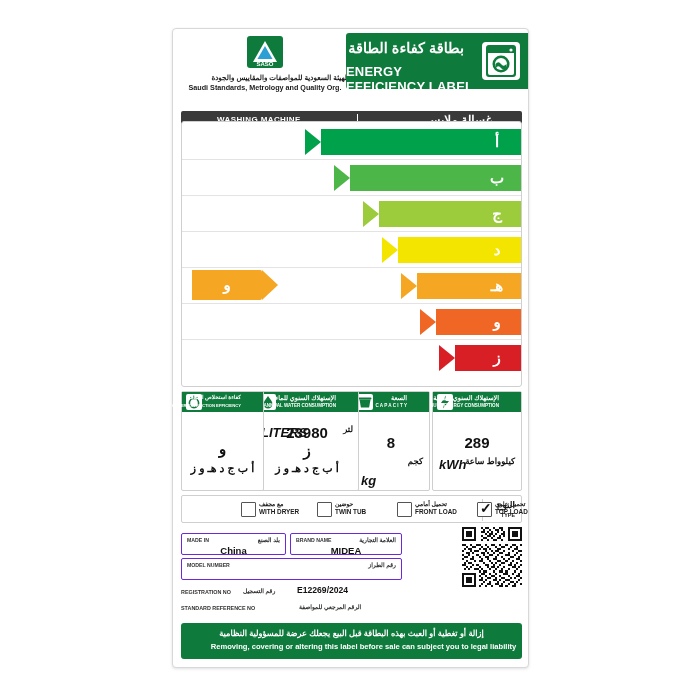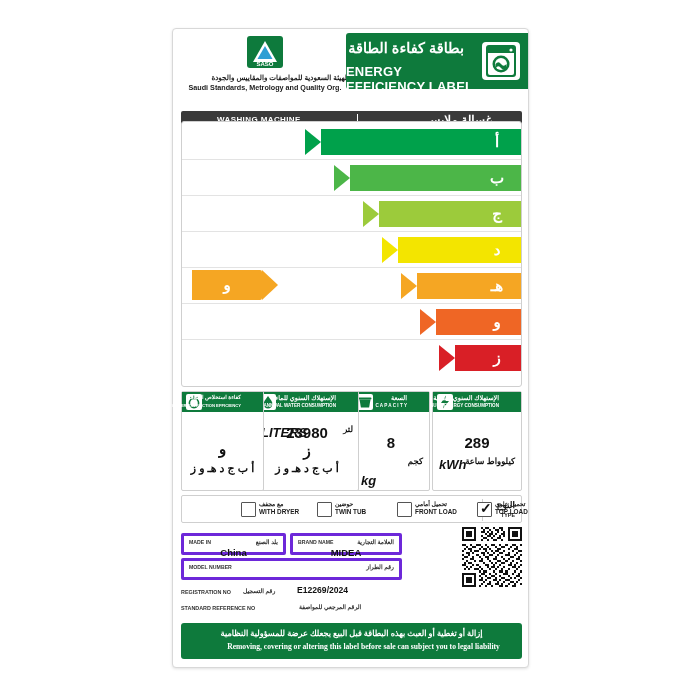--- a/index.html
+++ b/index.html
@@ -170,21 +170,21 @@
     position:absolute;left:18px;top:-1px;font-size:6px;font-weight:bold;direction:rtl;white-space:nowrap;
   }
   .opt-en{
     position:absolute;left:18px;top:7px;font-size:6.4px;font-weight:bold;white-space:nowrap;
   }
   
   .info{
     position:absolute;left:8px;top:498px;width:341px;height:90px;
   }
   .ibox{
-    position:absolute;border:3px solid #6d28d9;box-sizing:border-box;background:#fff;border-radius:2px;
+    position:absolute;border:1px solid #6d28d9;box-sizing:border-box;background:#fff;border-radius:2px;
   }
   .ibox .k-en{
     position:absolute;left:5px;top:3px;font-size:5.2px;font-weight:bold;color:#333;
   }
   .ibox .k-ar{
     position:absolute;right:5px;top:2px;font-size:6px;font-weight:bold;color:#333;direction:rtl;
   }
   .ibox .v{
     position:absolute;left:0;right:0;top:11px;text-align:center;font-size:9.5px;font-weight:bold;color:#111;
   }
@@ -199,21 +199,21 @@
   }
   .flat-ar{
     position:absolute;font-size:6px;font-weight:bold;color:#333;direction:rtl;
   }
   .flat-v{
     position:absolute;font-size:8.6px;font-weight:bold;color:#111;
   }
   
   .footer{
     position:absolute;left:8px;bottom:8px;width:341px;height:36px;
-    background:#0e7a3c;border-radius:3px;font-family:Liberation Serif, serif;
+    background:#0e7a3c;border-radius:3px;
   }
   .footer-ar{
     position:absolute;left:0;right:0;top:5px;text-align:center;
     font-size:8.2px;font-weight:bold;color:#fff;direction:rtl;
   }
   .footer-en{
     position:absolute;left:0;right:0;top:19px;text-align:center;
     font-size:7.6px;font-weight:bold;color:#fff;padding-left:24px;
   }
 </style>

